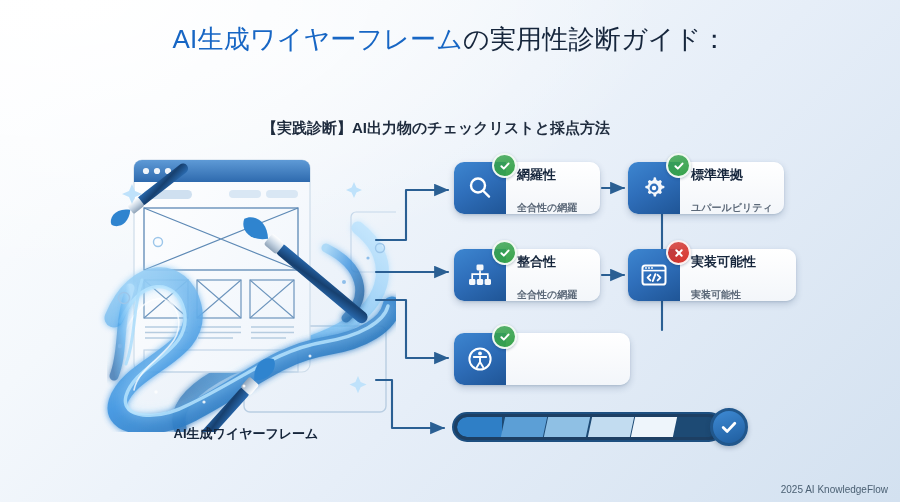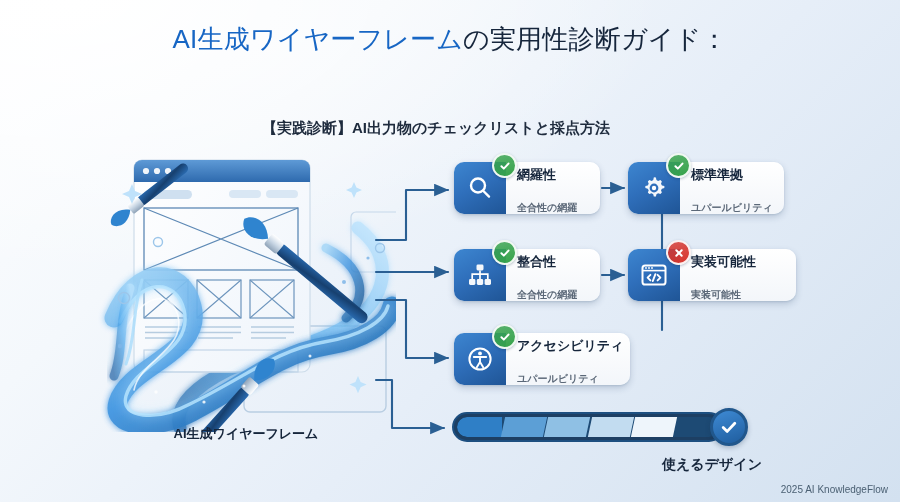--- a/index.html
+++ b/index.html
@@ -501,39 +501,34 @@
           <path d="M14,17 L10.8,22.2"></path>
           <path d="M14,17 L17.2,22.2"></path>
         </g>
       </svg>
       <div class="badge ok" style="background: linear-gradient(160deg, rgba(53, 162, 74, 0.8), rgb(53, 162, 74));">
         <svg width="12" height="12" viewBox="0 0 12 12">
             <path d="M2.4,6.2 L4.8,8.6 L9.5,3.6" fill="none" stroke="#ffffff" stroke-width="2" stroke-linecap="round" stroke-linejoin="round"></path>
           </svg>
       </div>
     </div>
-    <div class="card-text">
-      <div class="card-title">アクセシビリティ</div>
-      <div class="card-sub">ユパールビリティ</div>
-    </div>
   </div>
 
   <div id="progress">
     <div class="pb-track">
       <div class="pb-inner" style="background: rgb(29, 74, 116);">
         <div class="pb-seg" style="width: 16%; background: rgb(47, 127, 198);"></div>
         <div class="pb-seg" style="width: 16%; background: rgb(92, 159, 214);"></div>
         <div class="pb-seg" style="width: 16%; background: rgb(143, 192, 228);"></div>
         <div class="pb-seg" style="width: 16%; background: rgb(194, 220, 240);"></div>
         <div class="pb-seg" style="width: 16%; background: rgb(238, 245, 251);"></div>
       </div>
     </div>
     <div class="pb-check">
       <svg width="20" height="20" viewBox="0 0 20 20">
           <path d="M4.2,10.4 L8.2,14.4 L15.8,6.2" fill="none" stroke="#ffffff" stroke-width="2.8" stroke-linecap="round" stroke-linejoin="round"></path>
         </svg>
     </div>
-    <div class="progress-label">使えるデザイン</div>
   </div>
 
   <div class="footer">2025 AI KnowledgeFlow</div>
 
 </div>
 
 </body></html>

